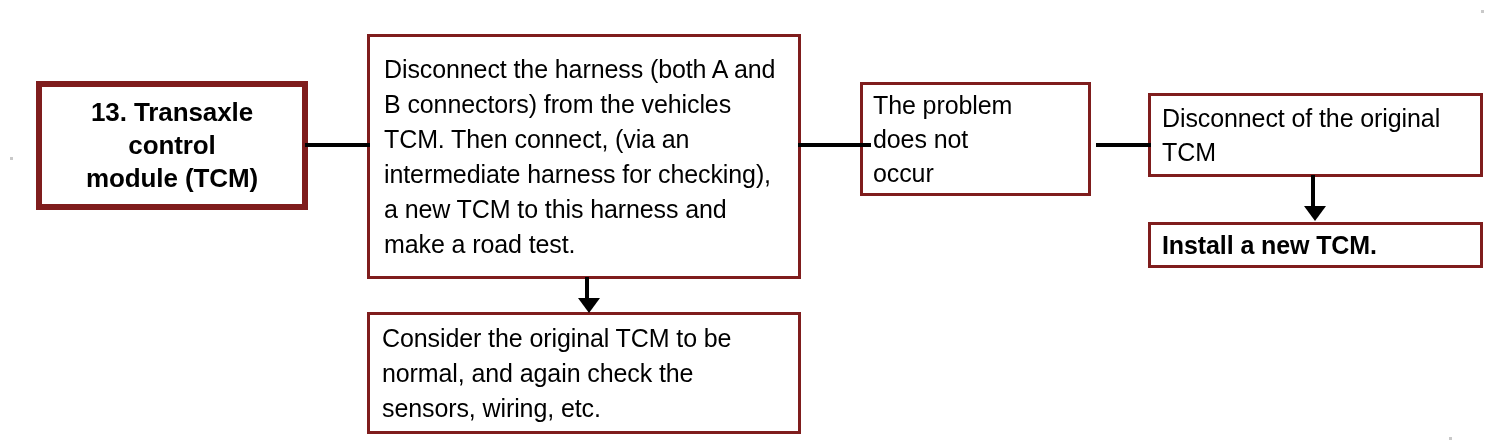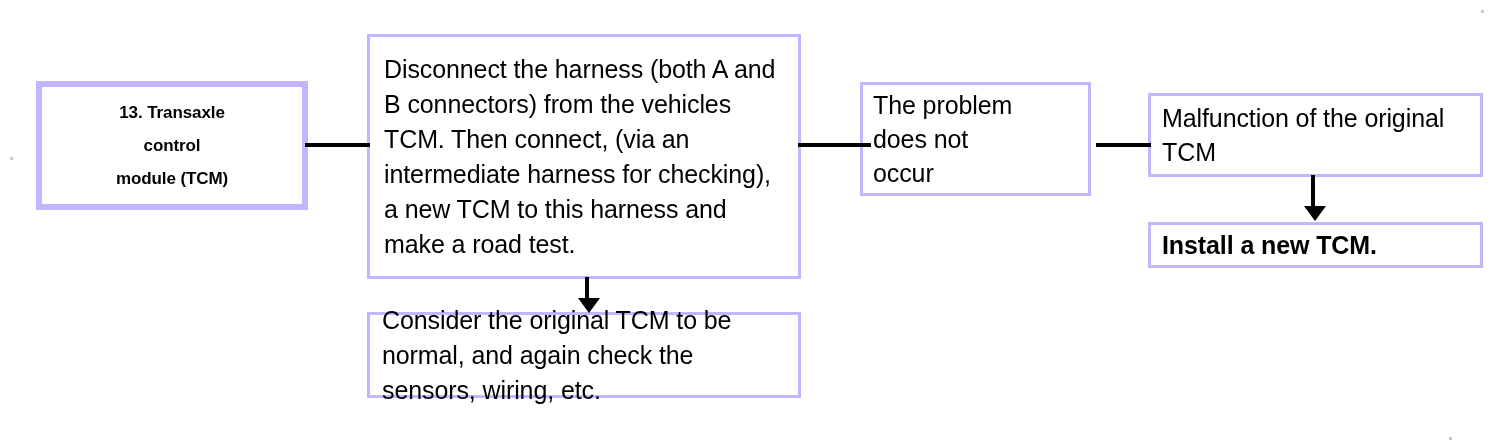--- a/index.html
+++ b/index.html
@@ -14,21 +14,21 @@
     position: relative;
     width: 1504px;
     height: 446px;
     background: #ffffff;
     overflow: hidden;
   }
   .box {
     position: absolute;
     box-sizing: border-box;
     background: #ffffff;
-    border: 3px solid #c4b5fd;
+    border: 3px solid #7f1d1d;
     color: #000000;
     display: flex;
     align-items: center;
   }
   .box .txt {
     display: block;
     width: 100%;
     font-size: 25px;
     line-height: 34px;
     letter-spacing: -0.1px;
@@ -40,21 +40,21 @@
     left: 36px;
     top: 81px;
     width: 272px;
     height: 129px;
     border-width: 6px;
     align-items: center;
     justify-content: center;
   }
   #node-start .txt {
     font-weight: bold;
-    font-size: 17px;
+    font-size: 26px;
     line-height: 33px;
     text-align: center;
     padding: 0 0;
   }
 
   
   #node-instruction {
     left: 367px;
     top: 34px;
     width: 434px;
@@ -105,21 +105,21 @@
     font-size: 25px;
     line-height: 30px;
     font-weight: bold;
   }
 
   
   #node-alternate {
     left: 367px;
     top: 312px;
     width: 434px;
-    height: 86px;
+    height: 122px;
   }
   #node-alternate .txt {
     padding: 0 12px;
     font-size: 25px;
     line-height: 35px;
   }
 
   
   .conn-h {
     position: absolute;
@@ -173,21 +173,21 @@
     <span class="txt">Disconnect the harness (both A and B connectors) from the vehicles TCM. Then connect, (via an intermediate harness for checking), a new TCM to this harness and make a road test.</span>
   </div>
 
   <div class="box" id="node-result">
     <span class="txt">The problem
 does not
 occur</span>
   </div>
 
   <div class="box" id="node-diagnosis">
-    <span class="txt">Malfunction of the original TCM</span>
+    <span class="txt">Disconnect of the original TCM</span>
   </div>
 
   <div class="box" id="node-action">
     <span class="txt">Install a new TCM.</span>
   </div>
 
   <div class="box" id="node-alternate">
     <span class="txt">Consider the original TCM to be normal, and again check the sensors, wiring, etc.</span>
   </div>
 

